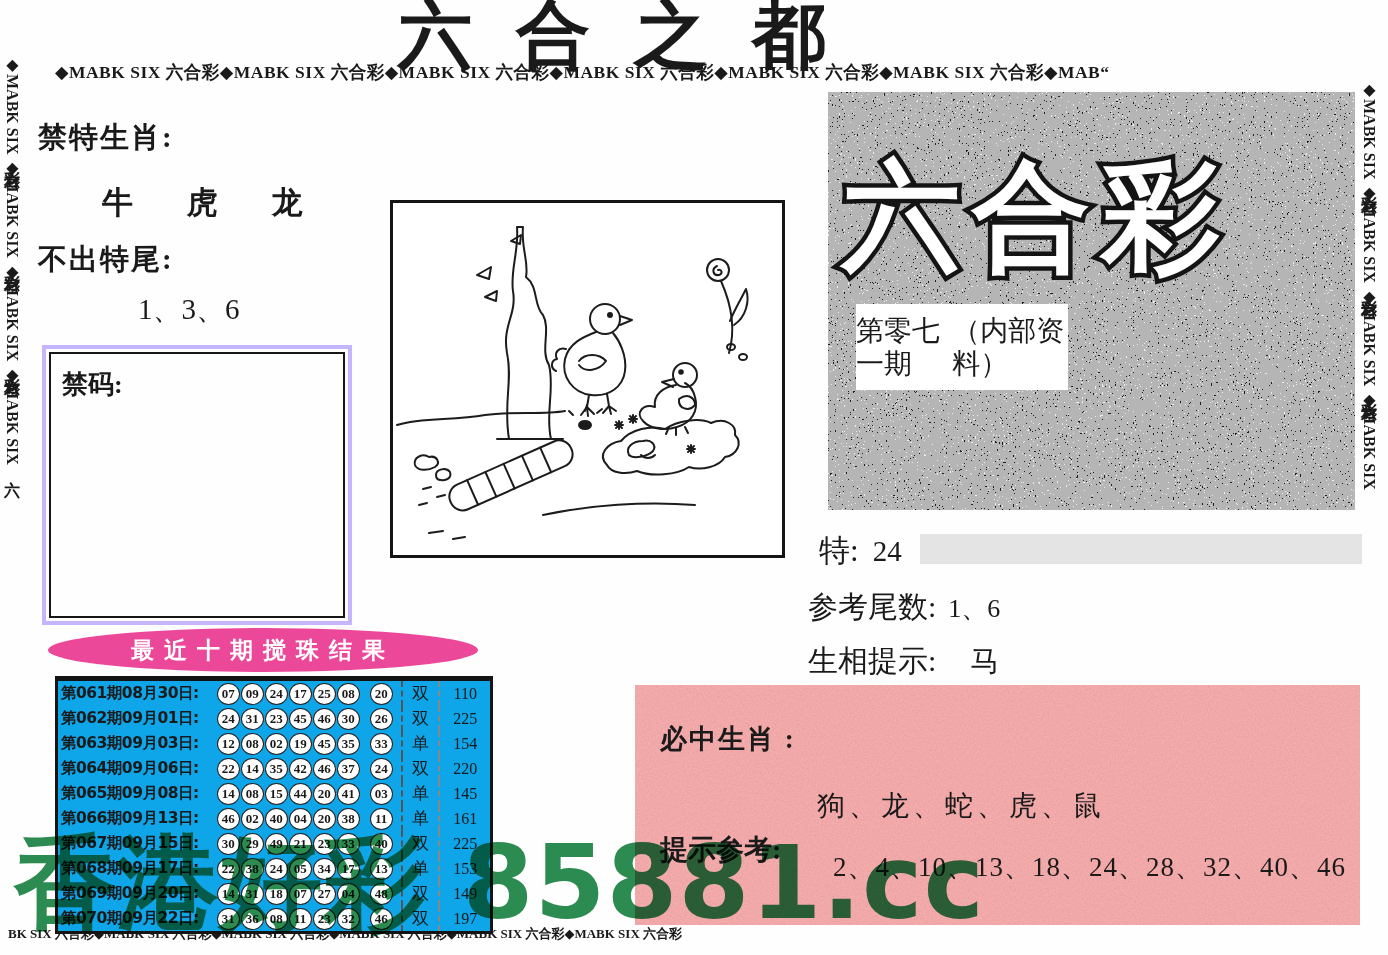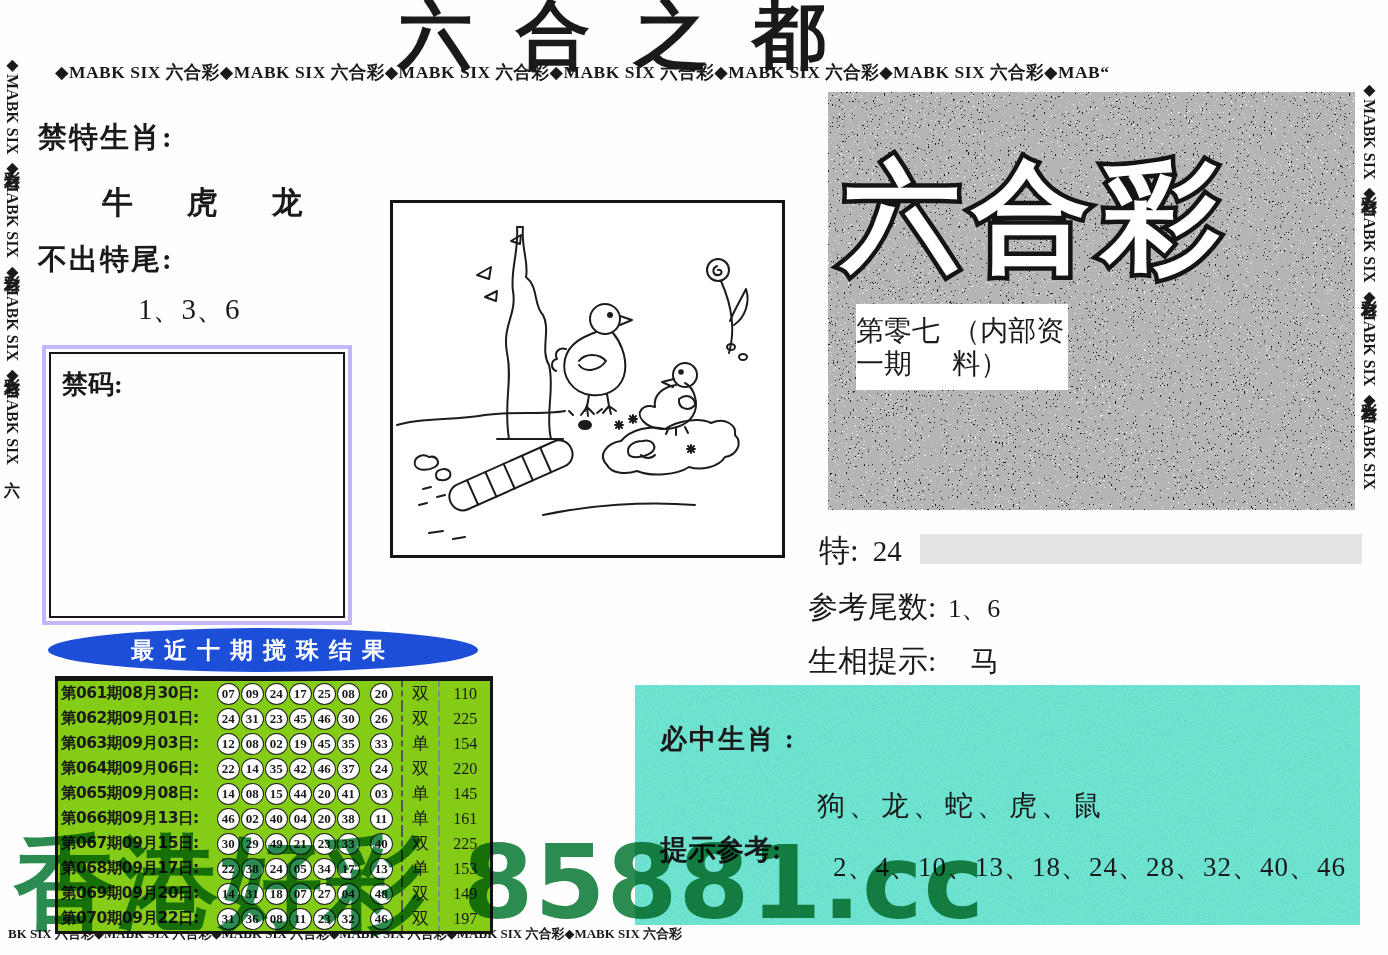--- a/index.html
+++ b/index.html
@@ -26,26 +26,26 @@
   .lp-value1{left:102px;top:182px;font-size:31px;font-weight:600;word-spacing:46px;}
   .lp-label2{left:38px;top:240px;font-size:29px;font-weight:700;letter-spacing:2px;}
   .lp-value2{left:138px;top:290px;font-size:29px;}
 
   .jinma-box{left:42px;top:345px;width:302px;height:272px;border:4px solid #c4b5fd;}
   .jinma-box::before{content:"";position:absolute;inset:3px;border:2px solid #161616;}
   .jinma-label{left:16px;top:18px;font-size:26px;font-weight:700;}
   .jinma-lines{left:0;top:78px;width:100%;text-align:center;font-size:27px;line-height:44px;}
 
   
-  .banner{left:48px;top:628px;width:430px;height:44px;background:#1d4ed8;border-radius:50%;
+  .banner{left:48px;top:628px;width:430px;height:44px;background:#ec4899;border-radius:50%;
           display:flex;align-items:center;justify-content:center;color:#fff;
           font-size:23px;font-weight:700;letter-spacing:10px;
           font-family:"DejaVu Sans","Liberation Sans",sans-serif;}
   .results-table{left:55px;top:676px;width:438px;border:3px solid #141414;border-top-width:5px;
-          background:#84cc16;box-sizing:border-box;}
+          background:#0ea5e9;box-sizing:border-box;}
   .trow{display:flex;align-items:center;height:25px;}
   .tdate{width:157px;font-weight:700;font-size:15.5px;padding-left:3px;white-space:nowrap;
           font-family:"DejaVu Sans","Liberation Sans",sans-serif;letter-spacing:-0.5px;}
   .tnums{display:flex;gap:1px;}
   .circ{width:23px;height:22px;border:1.6px solid #222;border-radius:50%;box-sizing:border-box;
           display:flex;align-items:center;justify-content:center;font-size:13px;font-weight:700;
           background:#fff;flex:none;font-family:"Liberation Serif",serif;}
   .tspecial{margin-left:10px;}
   .tparity{width:36px;margin-left:8px;height:100%;display:flex;align-items:center;
           justify-content:center;font-size:17px;border-left:2px dashed #555;}
@@ -70,21 +70,21 @@
   .band{left:920px;top:534px;width:442px;height:30px;background:#e4e4e4;}
   .tip{white-space:nowrap;}
   .tip-special{left:804px;top:530px;font-size:31px;margin-left:15px;}
   .tip-special .v{font-size:29px;margin-left:14px;}
   .tip-tail{left:808px;top:587px;font-size:30px;}
   .tip-tail .v{font-size:26px;margin-left:12px;}
   .tip-zodiac{left:808px;top:641px;font-size:30px;}
   .tip-zodiac .v{font-size:29px;margin-left:34px;}
 
   
-  .bbox{left:635px;top:685px;width:725px;height:240px;background:#5eead4;overflow:hidden;}
+  .bbox{left:635px;top:685px;width:725px;height:240px;background:#fca5a5;overflow:hidden;}
   .bbox .noiselayer{opacity:.16;}
   .bb-label1{left:25px;top:36px;font-size:27px;font-weight:600;letter-spacing:2px;}
   .bb-value1{left:182px;top:102px;font-size:28px;letter-spacing:4px;}
   .bb-label2{left:25px;top:146px;font-size:28px;font-weight:600;}
   .bb-value2{left:168px;top:164px;font-size:27px;letter-spacing:1px;margin-left:30px;}
 
   
   .wm{left:14px;top:816px;font-size:102px;font-weight:900;letter-spacing:1px;white-space:nowrap;
       color:#15803d;opacity:.9;mix-blend-mode:multiply;z-index:60;
       font-family:"DejaVu Sans","Liberation Sans",sans-serif;}

